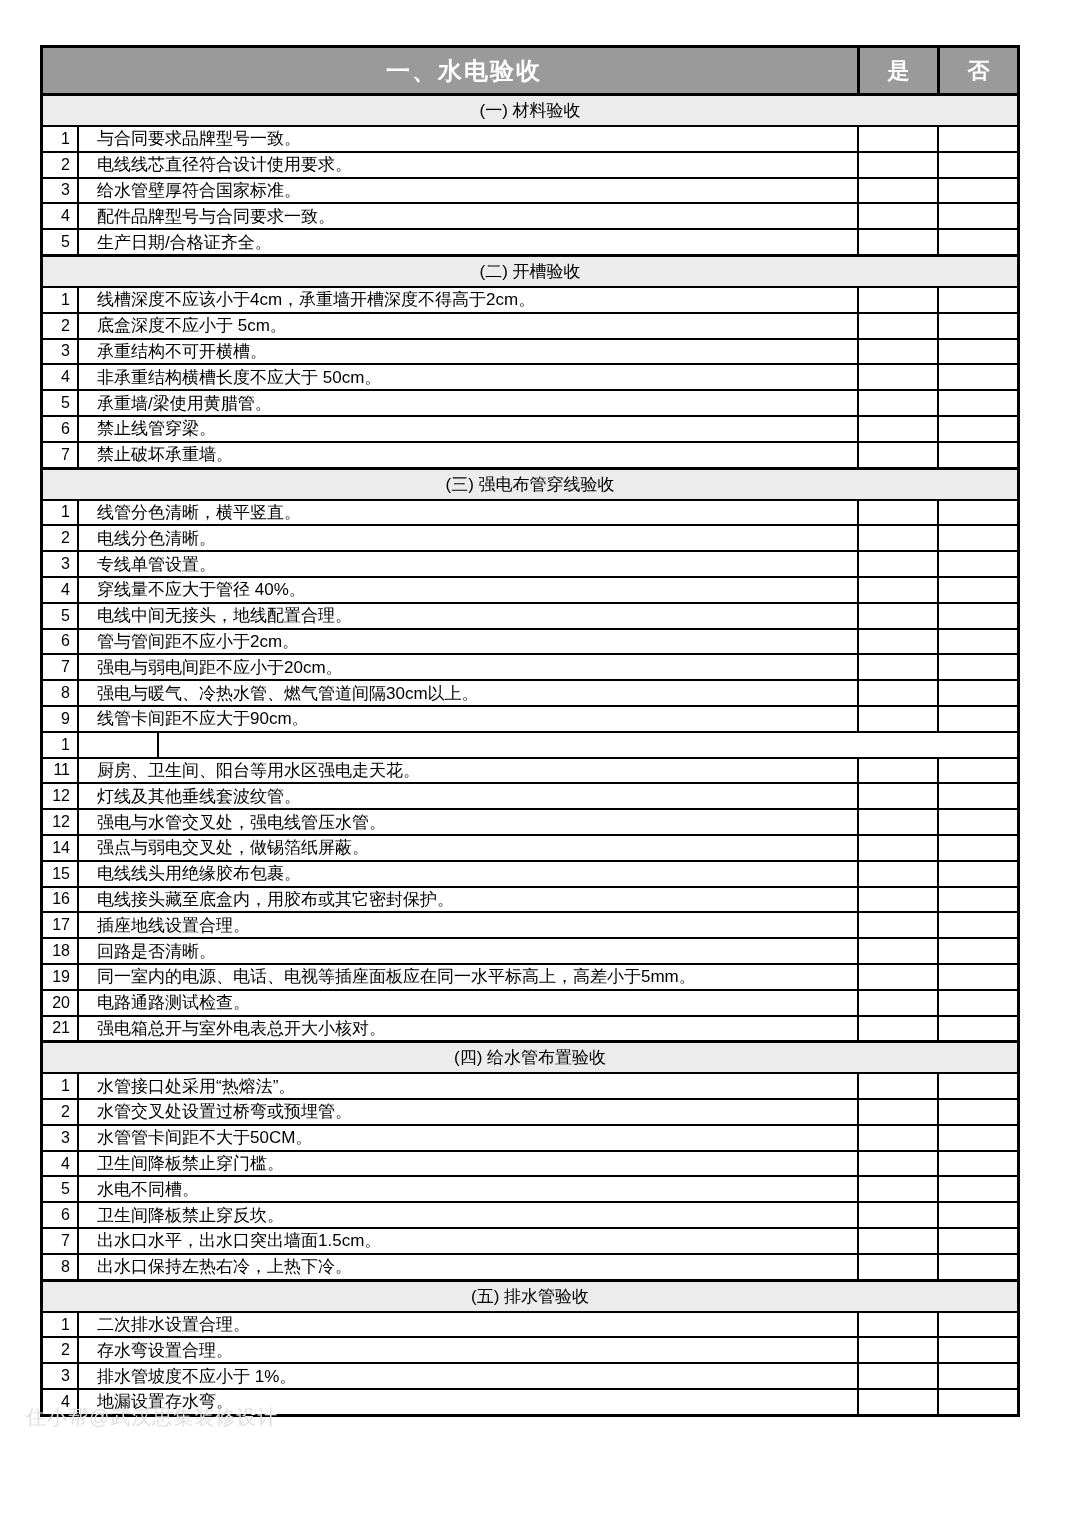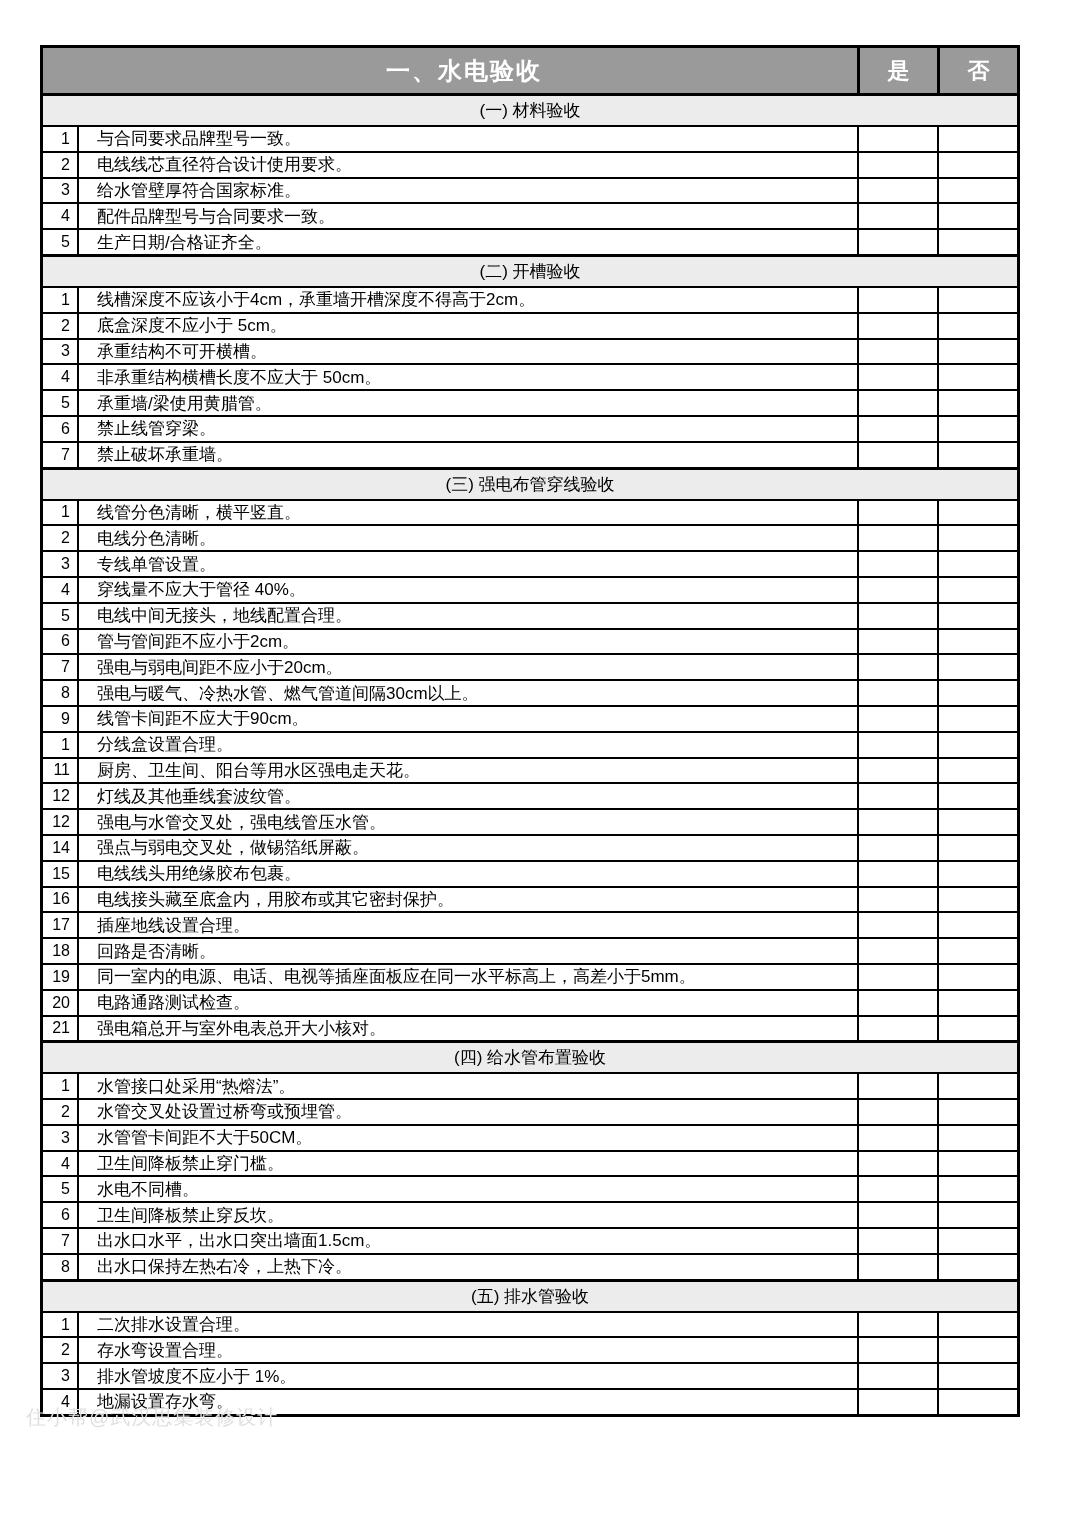--- a/index.html
+++ b/index.html
@@ -246,21 +246,20 @@
         <div class="cell cell-no"></div>
       </div>
       <div class="row">
         <div class="cell cell-num">9</div>
         <div class="cell cell-desc">线管卡间距不应大于90cm。</div>
         <div class="cell cell-yes"></div>
         <div class="cell cell-no"></div>
       </div>
       <div class="row">
         <div class="cell cell-num">1</div>
-        <div class="cell cell-desc">分线盒设置合理。</div>
         <div class="cell cell-yes"></div>
         <div class="cell cell-no"></div>
       </div>
       <div class="row">
         <div class="cell cell-num">11</div>
         <div class="cell cell-desc">厨房、卫生间、阳台等用水区强电走天花。</div>
         <div class="cell cell-yes"></div>
         <div class="cell cell-no"></div>
       </div>
       <div class="row">

